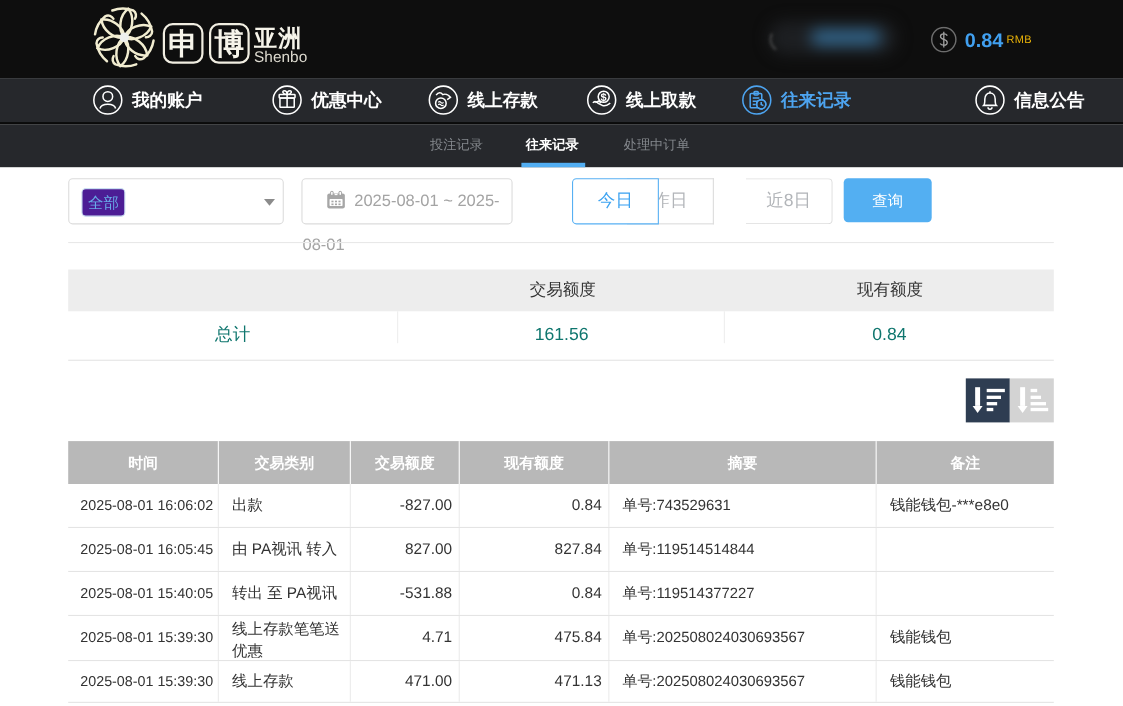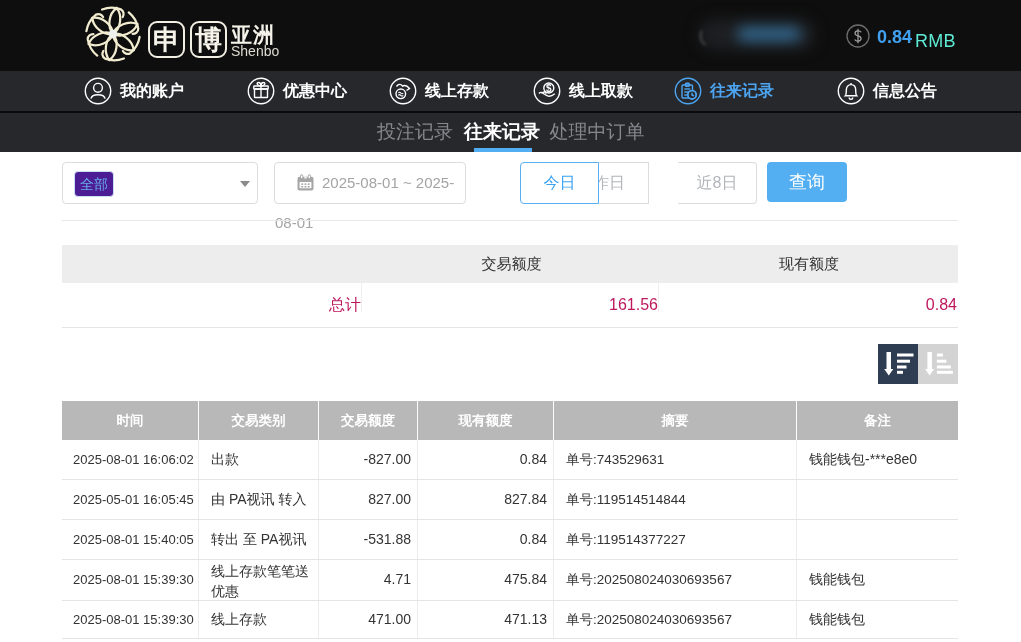--- a/index.html
+++ b/index.html
@@ -6,52 +6,52 @@
 html,body { width:1021px; height:642px; overflow:hidden; background:#fff;
   font-family:"Liberation Sans", sans-serif; }
 .abs { position:absolute; }
 
 #topbar { position:absolute; left:0; top:0; width:1021px; height:71px; background:#0e0e0e; }
 #navbar { position:absolute; left:0; top:71px; width:1021px; height:42px; background:#26282c; border-bottom:2px solid #0a0a0a; }
 #subnav { position:absolute; left:0; top:113px; width:1021px; height:39px; background:#26282c; }
 .navitem { position:absolute; top:0; height:40px; display:flex; align-items:center; color:#fff; font-size:16px; font-weight:600; }
 .navitem svg { margin-right:8px; }
 .navitem.active { color:#4da4f0; }
-.tab { position:absolute; top:0; height:39px; line-height:37px; font-size:19px; color:#85898e; text-align:center; white-space:nowrap; transform:translateX(-50%); }
+.tab { position:absolute; top:0; height:39px; line-height:37px; font-size:12px; color:#85898e; text-align:center; white-space:nowrap; transform:translateX(-50%); }
 .tab.active { color:#fff; font-weight:bold; }
 #tabline { position:absolute; left:474px; top:148px; width:58px; height:4px; background:#52aef2; }
 
 #logoShen { position:absolute; left:148px; top:21px; width:37px; height:37px; border:2px solid #f1eee2; border-radius:9px; color:#f6f4ea; font-size:27px; font-weight:bold; text-align:center; line-height:34px; }
 #logoBo   { position:absolute; left:190px; top:21px; width:37px; height:37px; border:2px solid #f1eee2; border-radius:9px; color:#f6f4ea; font-size:27px; font-weight:bold; text-align:center; line-height:34px; }
 #logoYZ { position:absolute; left:231px; top:21px; color:#f6f4ea; font-size:21px; font-weight:bold; letter-spacing:1px;}
 #logoEn { position:absolute; left:231px; top:43px; color:#dedbd0; font-size:14px; }
 
 #userblur { position:absolute; left:699px; top:19px; width:116px; height:31px; border-radius:16px; overflow:hidden; filter:blur(7px); background:#1d1f22; }
 #userblur .c2 { position:absolute; left:38px; top:8px; width:64px; height:14px; border-radius:7px; background:#33688f; }
 #crescent { position:absolute; left:700px; top:25px; width:22px; height:22px; border-radius:50%; border:1.5px solid transparent; border-left-color:#6e6e6e; filter:blur(1.4px); transform:rotate(-14deg); }
 #moneyIcon { position:absolute; left:846px; top:24px; }
 #moneyVal { position:absolute; left:877px; top:27px; color:#41a0f0; font-size:18px; font-weight:600; }
-#moneyCur { position:absolute; left:915px; top:31px; color:#5eead4; font-size:18px; font-weight:400; letter-spacing:0.3px; }
+#moneyCur { position:absolute; left:915px; top:31px; color:#eab308; font-size:10px; font-weight:400; letter-spacing:0.3px; }
 
 #selbox { position:absolute; left:62px; top:162px; width:196px; height:42px; background:#fff; border:1px solid #dcdcdc; border-radius:4px; }
 #selchip { position:absolute; left:11px; top:8px; height:26px; padding:0 5px; background:#4c1d95; border:1px solid #cbdff2; color:#68abe8; font-size:14px; line-height:24px; border-radius:4px; }
 #selcaret { position:absolute; right:7px; top:18px; width:0; height:0; border-left:5px solid transparent; border-right:5px solid transparent; border-top:6px solid #8b8b8b; }
 #datebox { position:absolute; left:274px; top:162px; width:192px; height:42px; background:#fff; border:1px solid #dcdcdc; border-radius:4px; color:#a4a4a4; font-size:15px; line-height:40px; }
 #datebox svg { vertical-align:-3px; margin-left:22px; margin-right:8px; }
 .qbtn { position:absolute; top:162px; height:42px; background:#fff; border:1px solid #dcdcdc; color:#b2b5b9; font-size:16px; text-align:center; line-height:40px; }
 #btnToday { left:520px; width:79px; border:1px solid #57b0f3; color:#3da3f1; border-radius:4px 0 0 4px; z-index:2;}
 #btnYest { left:570px; width:79px; border-left:none; }
 #btnD8 { left:678px; width:79px; border-left:none; border-radius:0 4px 4px 0; }
-#btnQuery { position:absolute; left:767px; top:162px; width:80px; height:40px; background:#53aff2; color:#fff; font-size:18px; text-align:center; line-height:40px; border-radius:4px; }
+#btnQuery { position:absolute; left:767px; top:162px; width:80px; height:40px; background:#53aff2; color:#fff; font-size:14px; text-align:center; line-height:40px; border-radius:4px; }
 #hr1 { position:absolute; left:62px; top:220px; width:896px; height:1px; background:#e8e8e8; }
 
 #sumhead { position:absolute; left:62px; top:245px; width:896px; height:38px; background:#ededed; }
 #sumhead div { position:absolute; top:0; height:38px; line-height:38px; text-align:center; color:#333; font-size:15px; }
 #sumrow { position:absolute; left:62px; top:283px; width:896px; height:45px; border-bottom:1px solid #e4e4e4; }
-#sumrow div { position:absolute; top:0; height:29px; line-height:44px; text-align:right; color:#be185d; font-size:16px; border-right:1px solid #eee; }
+#sumrow div { position:absolute; top:0; height:29px; line-height:44px; text-align:center; color:#0f766e; font-size:16px; border-right:1px solid #eee; }
 
 #sort1 { position:absolute; left:878px; top:344px; width:40px; height:40px; background:#2e3d52; }
 #sort2 { position:absolute; left:918px; top:344px; width:40px; height:40px; background:#d3d3d3; }
 
 #dthead { position:absolute; left:62px; top:401px; width:896px; height:39px; background:#b8b8b8; }
 #dthead div { position:absolute; top:0; height:39px; line-height:39px; text-align:center; color:#fff; font-size:13.5px; font-weight:bold; border-right:1px solid #fdfdfd; }
 .drow { position:absolute; left:62px; width:896px; height:40px; border-bottom:1px solid #e4e4e4; font-size:14px; color:#333; }
 .drow div { position:absolute; top:0; height:100%; line-height:39px; border-right:1px solid #ececec; white-space:nowrap; }
 .c1 { left:0; width:137px; padding-left:11px; font-size:13px; }
 .c2 { left:137px; width:120px; padding-left:12px; }
@@ -146,21 +146,21 @@
         <rect x="11.5" y="6.3" width="3.8" height="3" rx="0.8"></rect>
         <line x1="10.3" y1="12" x2="16.3" y2="12"></line>
         <line x1="10.3" y1="15" x2="16.3" y2="15"></line>
         <line x1="10.3" y1="18" x2="13" y2="18"></line>
         <circle cx="18" cy="17.8" r="4.2" fill="#26282c"></circle>
         <circle cx="18" cy="17.8" r="4.2"></circle>
         <path d="M18 15.8 L18 18 L20 19"></path>
       </svg>
       <span>往来记录</span>
     </div>
-    <div class="navitem" style="left: 837px;">
+    <div class="navitem" style="left: 886px;">
       <svg width="28" height="28" viewBox="0 0 28 28" fill="none" stroke="#ffffff" stroke-width="1.4">
         <circle cx="14" cy="14" r="12.7"></circle>
         <path d="M8.3 18.8 C 9.3 17.8, 9.3 15.5, 9.3 13 C 9.3 9.8, 11.2 7.6, 14 7.6 C 16.8 7.6, 18.7 9.8, 18.7 13 C 18.7 15.5, 18.7 17.8, 19.7 18.8 Z"></path>
         <line x1="14" y1="6" x2="14" y2="7.6"></line>
         <path d="M12.2 20.6 a1.8 1.8 0 0 0 3.6 0"></path>
       </svg>
       <span>信息公告</span>
     </div>
   </div>
 <div id="subnav">
@@ -243,21 +243,21 @@
 </div>
 <div class="drow" style="top:440px;">
   <div class="c1">2025-08-01 16:06:02</div>
     <div class="c2">出款</div>
     <div class="c3">-827.00</div>
     <div class="c4">0.84</div>
     <div class="c5">单号:743529631</div>
     <div class="c6">钱能钱包-***e8e0</div>
 </div>
 <div class="drow" style="top:480px;">
-  <div class="c1">2025-05-01 16:05:45</div>
+  <div class="c1">2025-08-01 16:05:45</div>
     <div class="c2">由 PA视讯 转入</div>
     <div class="c3">827.00</div>
     <div class="c4">827.84</div>
     <div class="c5">单号:119514514844</div>
     <div class="c6"></div>
 </div>
 <div class="drow" style="top:520px;">
   <div class="c1">2025-08-01 15:40:05</div>
     <div class="c2">转出 至 PA视讯</div>
     <div class="c3">-531.88</div>

